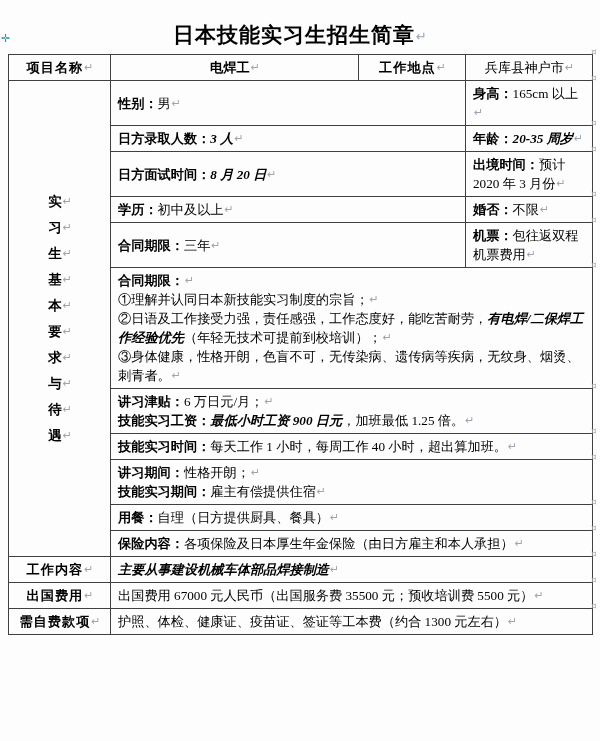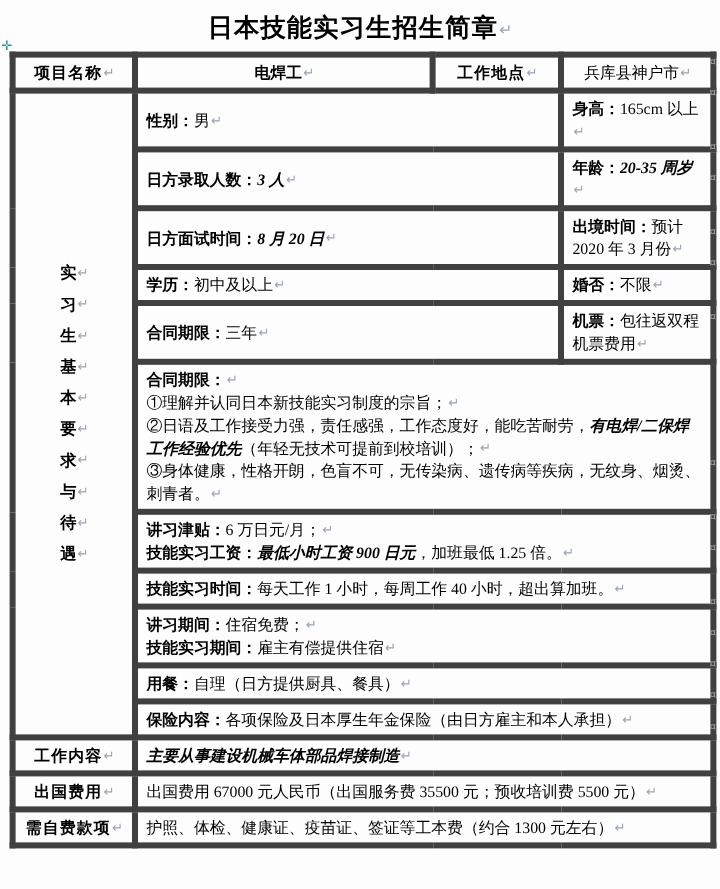--- a/index.html
+++ b/index.html
@@ -29,21 +29,21 @@
     font-family: "DejaVu Sans", sans-serif;
     user-select: none;
   }
 
   
   #doc-title {
     text-align: center;
     font-size: 21px;
     font-weight: bold;
     letter-spacing: 1px;
-    padding-top: 8px;
+    padding-top: 20px;
     padding-bottom: 2px;
     line-height: 30px;
     white-space: nowrap;
   }
   .pilcrow {
     color: #9aa5b1;
     font-size: 11px;
     font-weight: normal;
     font-family: "DejaVu Sans", sans-serif;
     letter-spacing: 0;
@@ -54,21 +54,21 @@
   #doc-title .pilcrow { font-size: 13px; }
 
   
   #main-table {
     border-collapse: collapse;
     width: 584px;
     margin-left: 8px;
     table-layout: fixed;
   }
   #main-table td {
-    border: 5px solid #404040;
+    border: 1px solid #404040;
     vertical-align: middle;
     padding: 3px 6px 3px 7px;
     font-size: 13.2px;
     line-height: 19px;
   }
   .cell-label {
     text-align: center;
     font-weight: bold;
     font-size: 13.5px;
     letter-spacing: 1px;
@@ -198,21 +198,21 @@
         <td colspan="3" class="cell-multiline">
           <span class="line"><span class="fld">讲习津贴：</span><span class="val">6 万日元/月；</span><span class="pilcrow">↵</span></span>
           <span class="line"><span class="fld">技能实习工资：</span><span class="val-b">最低小时工资 900 日元</span><span class="val">，加班最低 1.25 倍。</span><span class="pilcrow">↵</span></span>
         </td>
       </tr>
       <tr>
         <td colspan="3"><span class="fld">技能实习时间：</span><span class="val">每天工作 1 小时，每周工作 40 小时，超出算加班。</span><span class="pilcrow">↵</span></td>
       </tr>
       <tr>
         <td colspan="3" class="cell-multiline">
-          <span class="line"><span class="fld">讲习期间：</span><span class="val">住宿免费；</span><span class="pilcrow">↵</span></span>
+          <span class="line"><span class="fld">讲习期间：</span><span class="val">性格开朗；</span><span class="pilcrow">↵</span></span>
           <span class="line"><span class="fld">技能实习期间：</span><span class="val">雇主有偿提供住宿</span><span class="pilcrow">↵</span></span>
         </td>
       </tr>
       <tr>
         <td colspan="3"><span class="fld">用餐：</span><span class="val">自理（日方提供厨具、餐具）</span><span class="pilcrow">↵</span></td>
       </tr>
       <tr>
         <td colspan="3"><span class="fld">保险内容：</span><span class="val">各项保险及日本厚生年金保险（由日方雇主和本人承担）</span><span class="pilcrow">↵</span></td>
       </tr>
       <tr>

